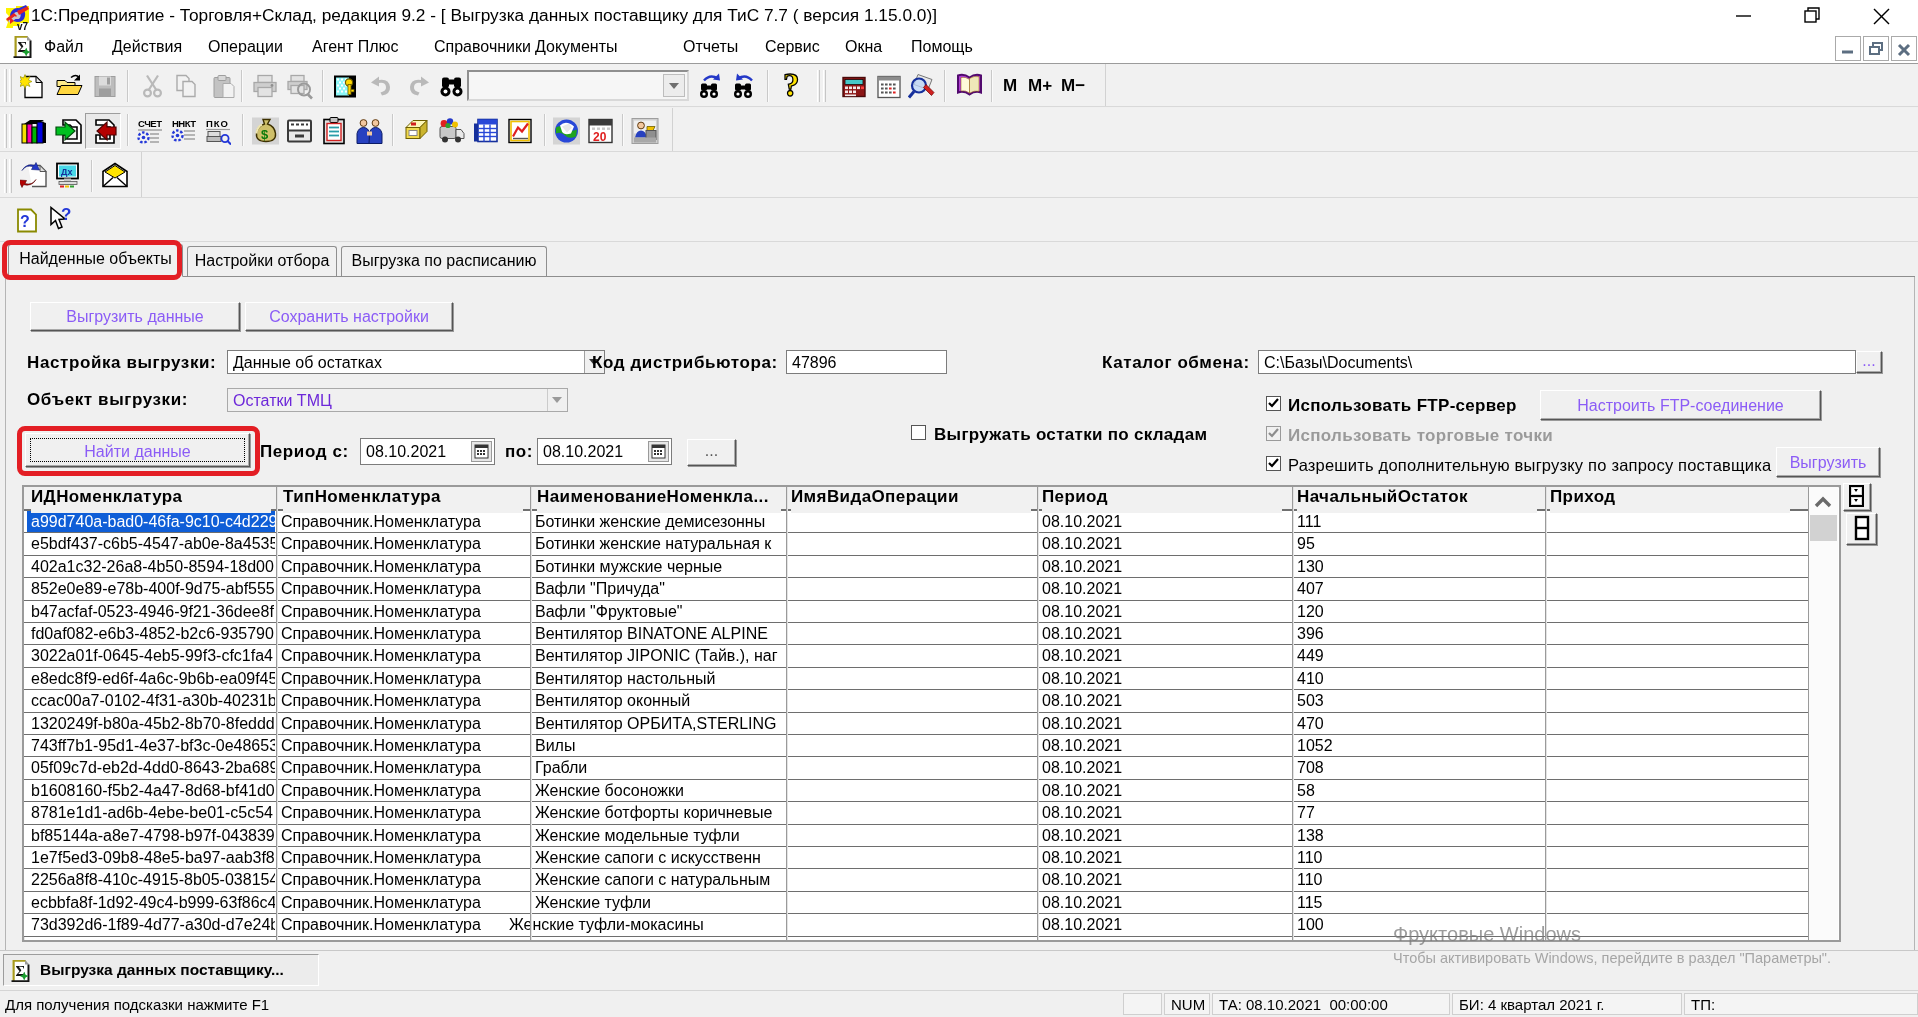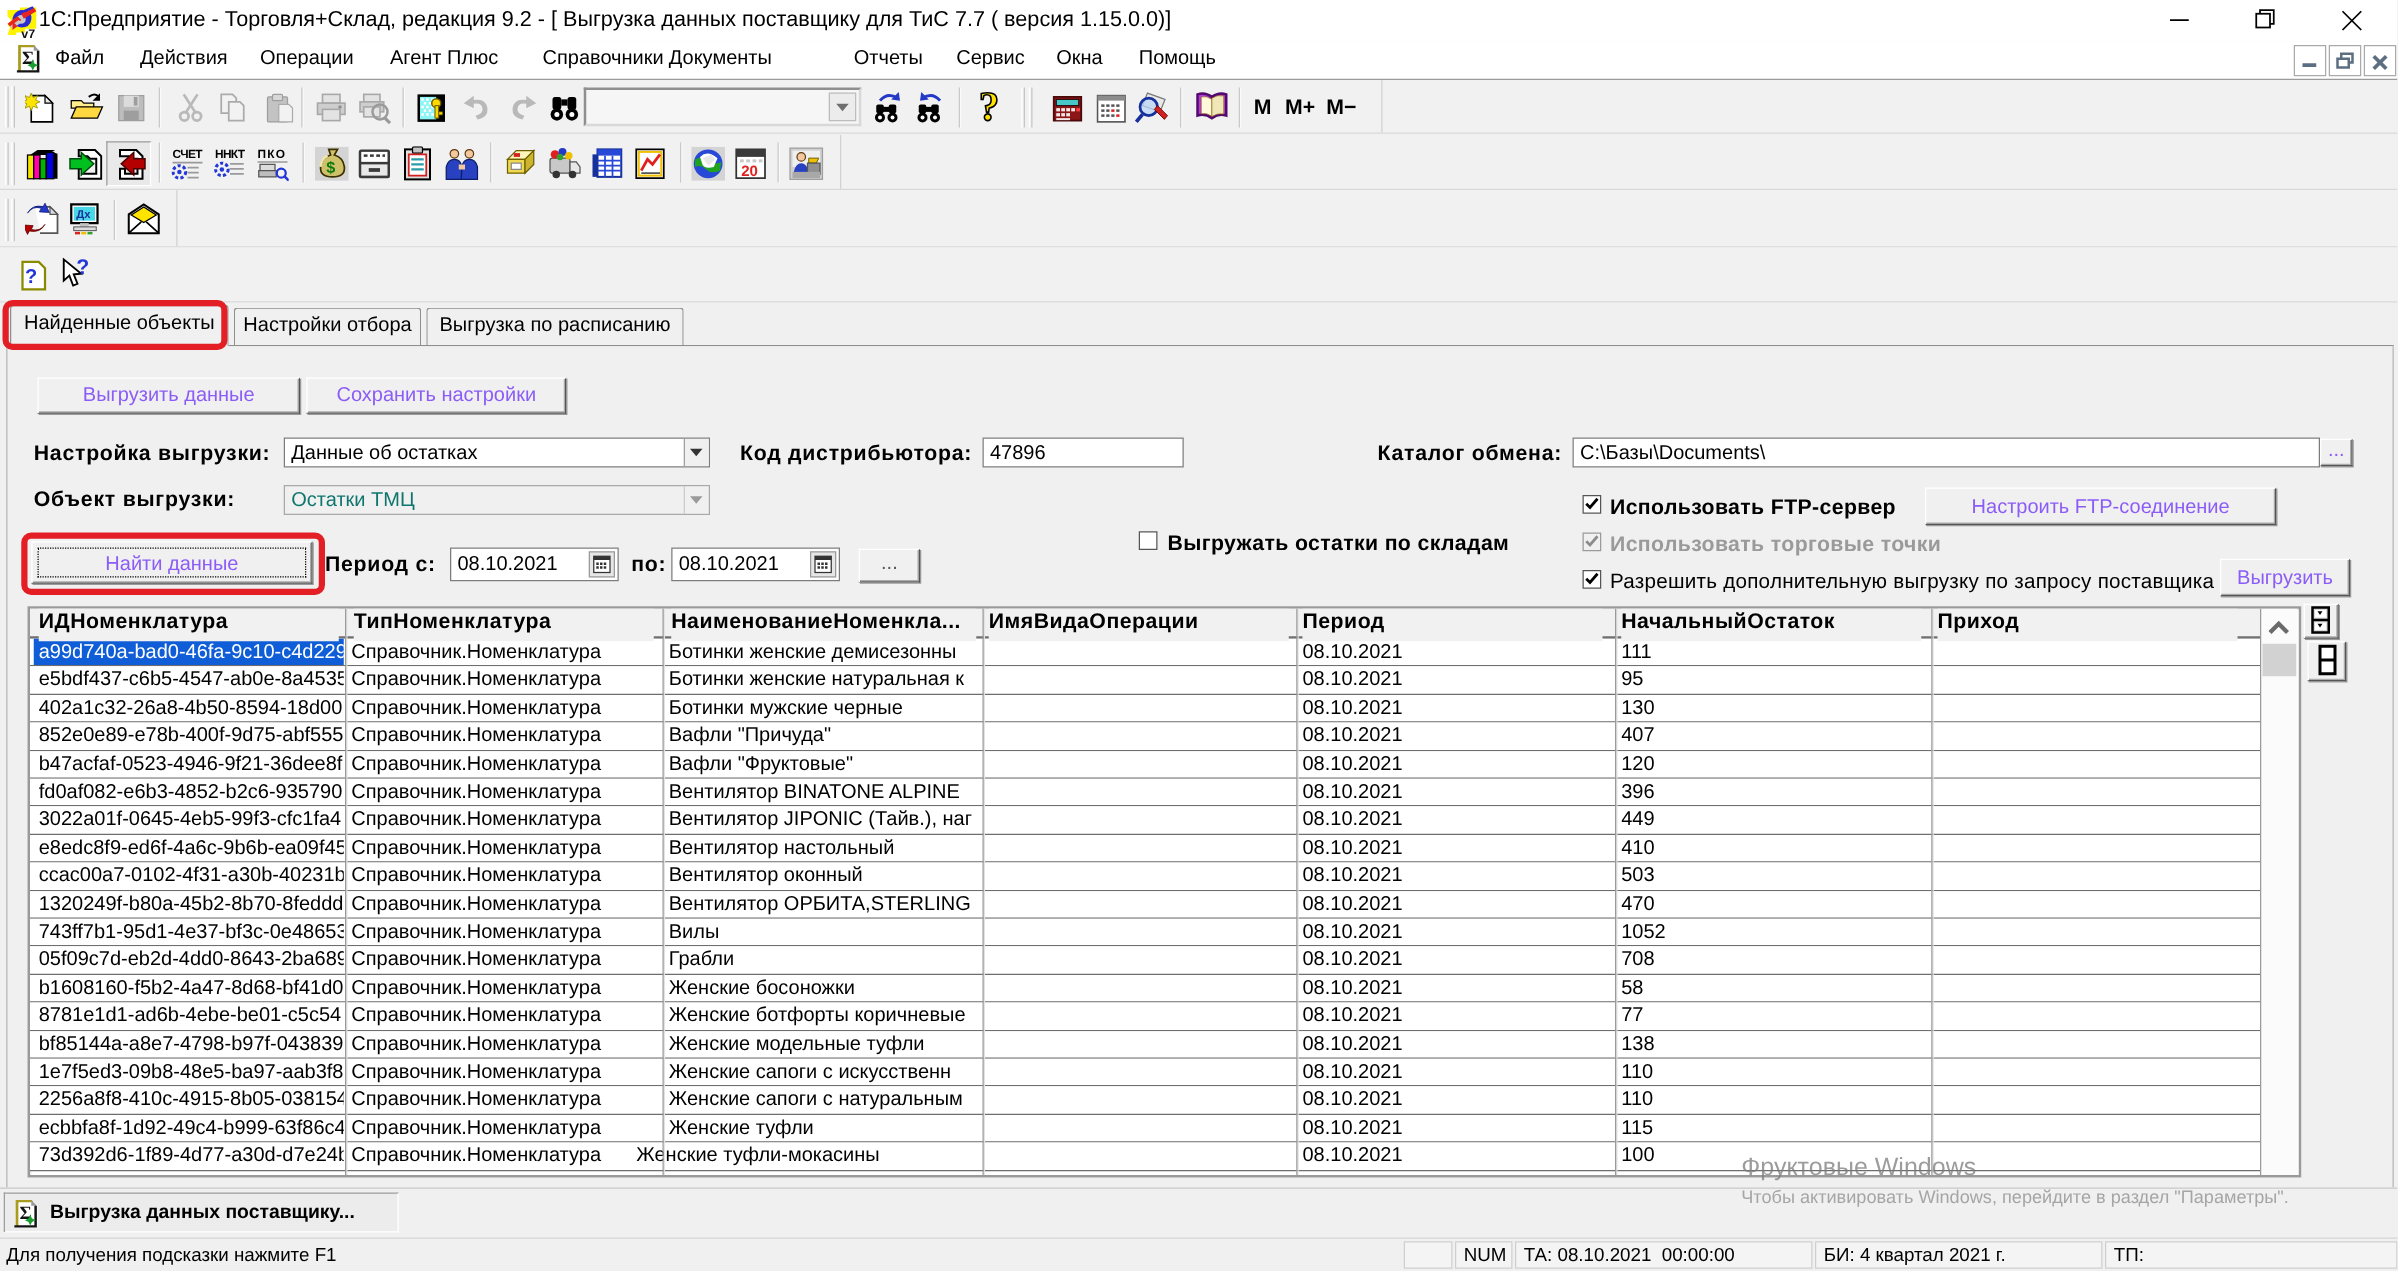--- a/index.html
+++ b/index.html
@@ -490,31 +490,31 @@
 <div class="tab" style="left:341px;width:206px">Выгрузка по расписанию</div>
 <div id="tabline"></div>
 <div class="redbox" style="left:2px;top:240px;width:180px;height:40px"></div>
 
 <div id="client"></div>
 
 <div class="btn" style="left:30px;top:302px;width:210px;height:29px;padding-top:5px">Выгрузить данные</div>
 <div class="btn" style="left:245px;top:302px;width:208px;height:29px;padding-top:5px">Сохранить настройки</div>
 
 <div class="lbl" style="left:27px;top:353px">Настройка выгрузки:</div>
-<div class="field" style="left:227px;top:350px;width:341px;height:24px">Данные об остатках
+<div class="field" style="left:227px;top:350px;width:378px;height:24px">Данные об остатках
   <div class="combo-arrow" style="right:0;top:0;width:20px;height:22px"></div>
 </div>
 <div class="lbl" style="left:592px;top:353px">Код дистрибьютора:</div>
 <div class="field" style="left:786px;top:350px;width:161px;height:24px">47896</div>
 <div class="lbl" style="left:1102px;top:353px">Каталог обмена:</div>
 <div class="field" style="left:1258px;top:350px;width:598px;height:24px">C:\Базы\Documents\</div>
 <div class="btn" style="left:1856px;top:351px;width:26px;height:22px;padding-top:0px">...</div>
 
 <div class="lbl" style="left:27px;top:390px">Объект выгрузки:</div>
-<div class="field" style="left:227px;top:388px;width:341px;height:24px;background:#f0f0f0;border-color:#a9a9a9;color:#0f766e">Остатки ТМЦ
+<div class="field" style="left:227px;top:388px;width:341px;height:24px;background:#f0f0f0;border-color:#a9a9a9;color:#6d28d9">Остатки ТМЦ
   <div class="combo-arrow" style="right:0;top:0;width:20px;height:22px;opacity:.45"></div>
 </div>
 
 <div class="cb" style="left:1266px;top:396px">
       <svg width="13" height="13" viewBox="0 0 13 13">
         <path d="M2 6 l3 3 6 -7" stroke="#000" stroke-width="2.2" fill="none"></path>
       </svg>
     </div>
 <div class="cblbl" style="left:1288px;top:396px;font-weight:bold">Использовать FTP-сервер</div>
 <div class="btn" style="left:1540px;top:390px;width:281px;height:30px;padding-top:6px">Настроить FTP-соединение</div>

